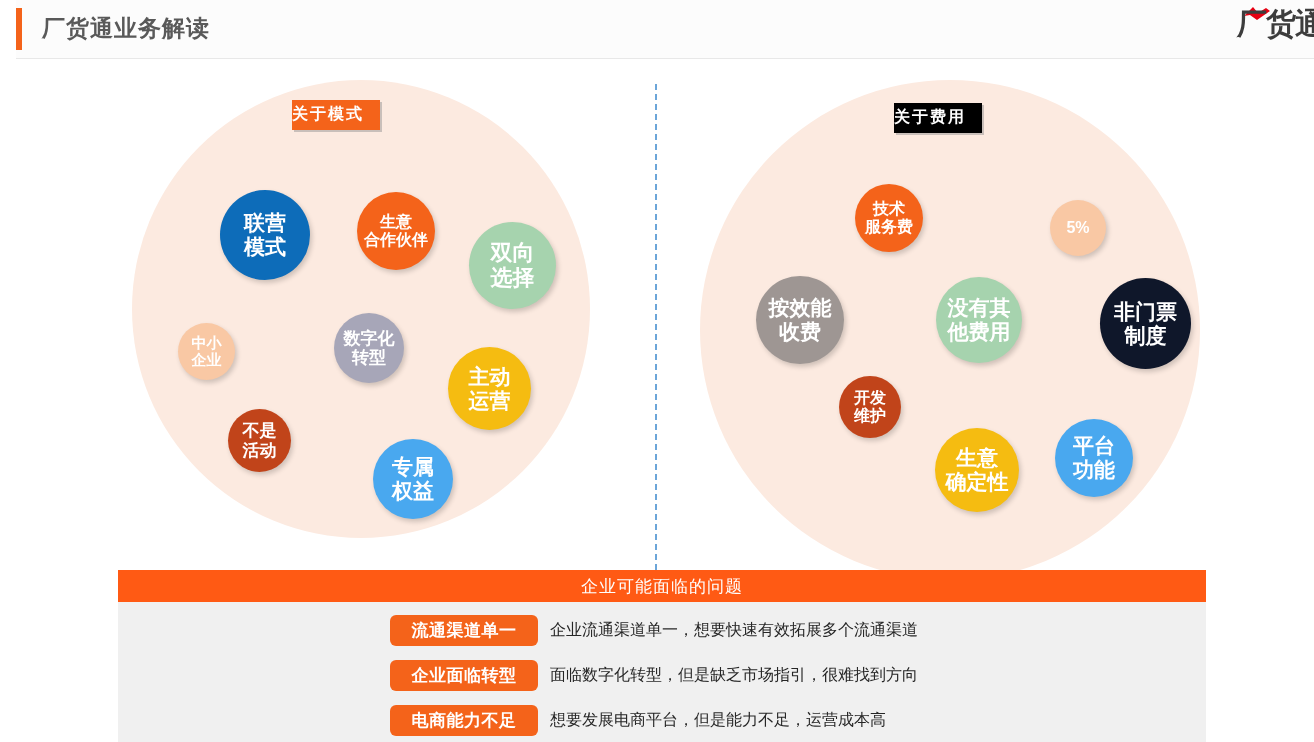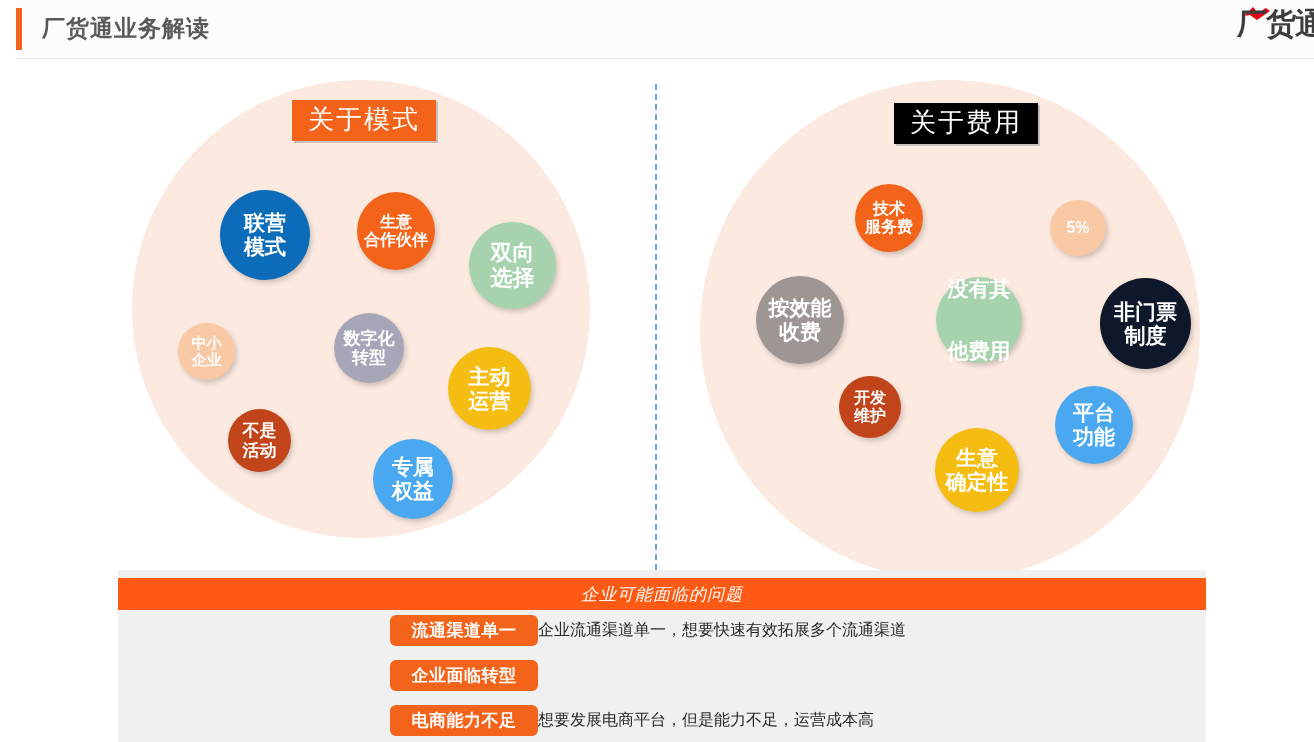--- a/index.html
+++ b/index.html
@@ -60,24 +60,24 @@
     border-radius: 50%;
     background: #FCEAE0;
   }
   #cluster-left  { left: 132px; top: 80px;  width: 458px; height: 458px; }
   #cluster-right { left: 700px; top: 80px;  width: 500px; height: 500px; }
 
   .cluster-badge {
     position: absolute;
     background: #F4631A;
     color: #ffffff;
-    font-size: 26px;
-    font-weight: normal;
+    font-size: 16px;
+    font-weight: bold;
     letter-spacing: 2px;
-    padding: 5px 16px 7px 16px;
+    padding: 5px 16px 7px 0;
     white-space: nowrap;
     box-shadow: 2px 2px 0 rgba(140,140,140,0.45);
     line-height: 1.1;
   }
 
   .divider {
     position: absolute;
     left: 655px; top: 84px;
     width: 0;
     height: 486px;
@@ -103,43 +103,43 @@
 
   
   .panel {
     position: absolute;
     left: 118px; top: 570px;
     width: 1088px; height: 172px;
     background: #F0F0F0;
   }
   .panel-header {
     position: absolute;
-    left: 0; top: 8px;
+    left: 0; top: 0;
     width: 1088px; height: 32px;
     background: #FF5A14;
     color: #ffffff;
     font-size: 17px;
     display: flex;
     align-items: center;
     justify-content: center;
     letter-spacing: 1px;
-    font-style: italic;
   }
   .panel-body {
     position: absolute;
     left: 0; top: 32px;
     width: 1088px;
     padding-top: 6px;
     box-sizing: border-box;
   }
   .panel-row {
     display: flex;
     align-items: center;
     height: 45px;
     margin-bottom: 0px;
+    gap: 12px;
   }
   .row-badge {
     margin-left: 272px;
     width: 148px;
     height: 31px;
     background: #F4631A;
     border-radius: 6px;
     color: #ffffff;
     font-size: 17px;
     font-weight: bold;
@@ -213,50 +213,51 @@
       <span>技术</span>
       <span>服务费</span>
     </div>
     <div class="bubble" style="left: 1050px; top: 200px; width: 56px; height: 56px; background: rgb(249, 200, 164); color: rgb(255, 255, 255); font-size: 16px;">
       <span>5%</span>
     </div>
     <div class="bubble" style="left: 756px; top: 276px; width: 88px; height: 88px; background: rgb(158, 150, 147); color: rgb(255, 255, 255); font-size: 21px;">
       <span>按效能</span>
       <span>收费</span>
     </div>
-    <div class="bubble" style="left: 936px; top: 277px; width: 86px; height: 86px; background: rgb(166, 211, 174); color: rgb(255, 255, 255); font-size: 21px; justify-content: space-between;">
+    <div class="bubble" style="left: 936px; top: 277px; width: 86px; height: 86px; background: rgb(166, 211, 174); color: rgb(255, 255, 255); font-size: 21px;">
       <span>没有其</span>
       <span>他费用</span>
     </div>
     <div class="bubble" style="left: 1100px; top: 278px; width: 91px; height: 91px; background: #0f172a; color: rgb(255, 255, 255); font-size: 21px;">
       <span>非门票</span>
       <span>制度</span>
     </div>
     <div class="bubble" style="left: 839px; top: 376px; width: 62px; height: 62px; background: rgb(193, 68, 26); color: rgb(255, 255, 255); font-size: 16px;">
       <span>开发</span>
       <span>维护</span>
     </div>
     <div class="bubble" style="left: 935px; top: 428px; width: 84px; height: 84px; background: rgb(245, 188, 17); color: rgb(255, 255, 255); font-size: 21px;">
       <span>生意</span>
       <span>确定性</span>
     </div>
-    <div class="bubble" style="left: 1055px; top: 386px; width: 78px; height: 78px; background: rgb(73, 168, 239); color: rgb(255, 255, 255); font-size: 21px; text-align: center;">
+    <div class="bubble" style="left: 1055px; top: 419px; width: 78px; height: 78px; background: rgb(73, 168, 239); color: rgb(255, 255, 255); font-size: 21px; text-align: center;">
       <span>平台</span>
       <span>功能</span>
     </div>
   </div>
 
 <div class="panel">
   <div class="panel-header">企业可能面临的问题</div>
   <div class="panel-body" id="panel-body">
       <div class="panel-row">
         <div class="row-badge">流通渠道单一</div>
         <div class="row-desc">企业流通渠道单一，想要快速有效拓展多个流通渠道</div>
       </div>
       <div class="panel-row">
         <div class="row-badge">企业面临转型</div>
+        <div class="row-desc">面临数字化转型，但是缺乏市场指引，很难找到方向</div>
       </div>
       <div class="panel-row">
         <div class="row-badge">电商能力不足</div>
         <div class="row-desc">想要发展电商平台，但是能力不足，运营成本高</div>
       </div>
     </div>
 </div>
 
 </body></html>

